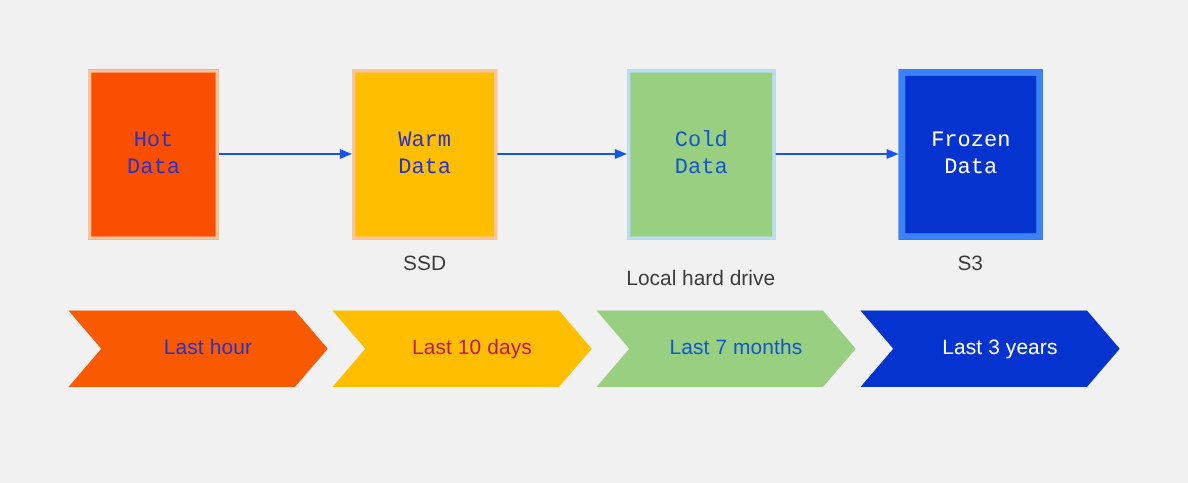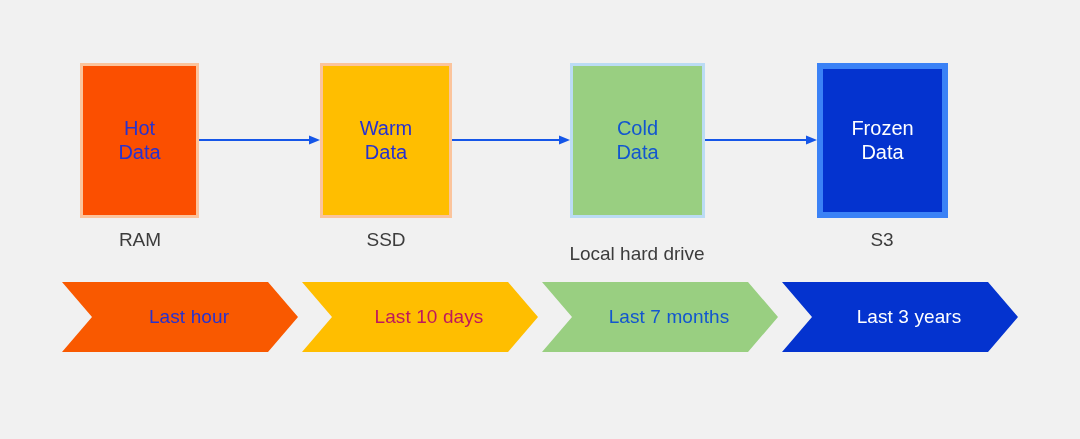--- a/index.html
+++ b/index.html
@@ -29,20 +29,21 @@
     display: flex;
     align-items: center;
     justify-content: center;
     text-align: center;
     line-height: 1.18;
     font-size: 20px;
   }
   .tier-box .tier-label-inner {
     display: block;
     white-space: pre-line;
+    font-family: Liberation Mono, monospace;
   }
 
   .tier-caption {
     position: absolute;
     text-align: center;
     font-size: 19px;
     color: #3c3c3c;
     white-space: nowrap;
   }
 
@@ -123,21 +124,20 @@
     </svg>
   </div>
 
   <div class="connector" style="left:705px; width:112px;">
     <svg width="112" height="12" viewBox="0 0 112 12">
       <line x1="0" y1="6" x2="103" y2="6" stroke="#1556e8" stroke-width="2"></line>
       <path d="M112 6 L101 1.5 L101 10.5 Z" fill="#1556e8"></path>
     </svg>
   </div>
 
-  <div class="tier-caption" style="left:60px; top:229px; width:160px;">RAM</div>
 
   <div class="tier-caption" style="left:306px; top:229px; width:160px;">SSD</div>
 
   <div class="tier-caption" style="left:537px; top:243px; width:200px;">Local hard drive</div>
 
   <div class="tier-caption" style="left:802px; top:229px; width:160px;">S3</div>
 
   <div id="chevron-band">
 
     <div class="chevron" style="left:0px; width:236px; background:#f95900; color:#2732cf;">

